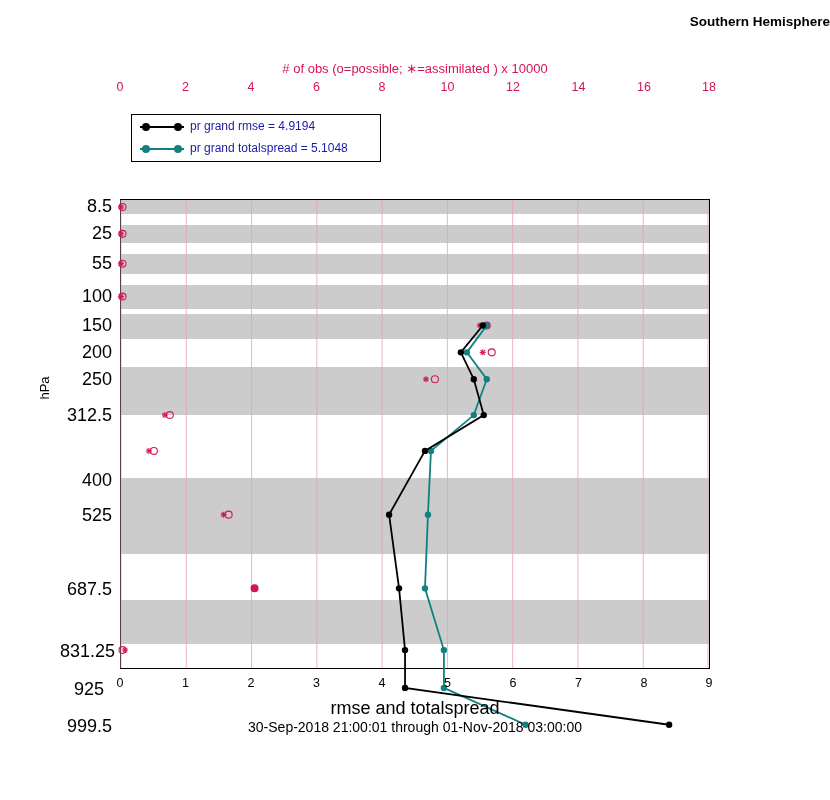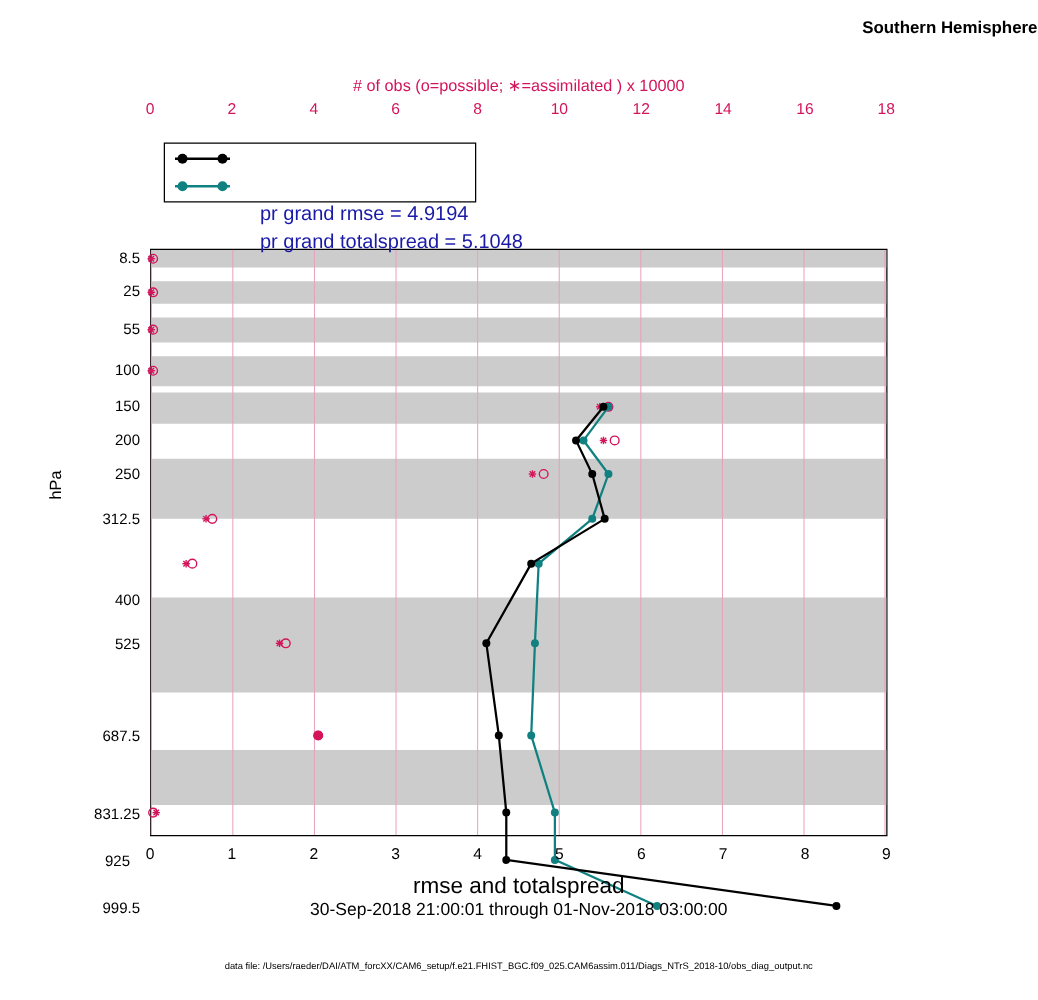--- a/index.html
+++ b/index.html
@@ -73,21 +73,21 @@
   }
   .blabel {
     position: absolute;
     font-size: 12.5px;
     color: #000;
     text-align: center;
     transform: translateX(-50%);
   }
   .ylabel-tick {
     position: absolute;
-    font-size: 12px;
+    font-size: 18px;
     color: #000;
     text-align: right;
     transform: translateY(-50%);
     white-space: nowrap;
   }
   #xaxis-title {
     position: absolute;
     left: 0;
     width: 830px;
     top: 698px;
@@ -134,26 +134,25 @@
     box-sizing: border-box;
   }
   .legend-row {
     position: absolute;
     left: 0;
     height: 24px;
     width: 100%;
   }
   .legend-text {
     position: absolute;
-    left: 76px;
+    left: 58px;
     top: 4px;
-    font-size: 16px;
+    font-size: 12px;
     color: #1a1aa8;
     white-space: nowrap;
-    margin-top: 44px;
   }
   .legend-line {
     position: absolute;
     left: 8px;
     top: 11px;
     width: 44px;
     height: 2px;
   }
   .legend-dot {
     position: absolute;
@@ -377,14 +376,13 @@
   <div class="ylabel-tick" style="left:60px; width:52px; top:415px;">312.5</div>
   <div class="ylabel-tick" style="left:60px; width:52px; top:451px;margin-top:29px;">400</div>
   <div class="ylabel-tick" style="left:60px; width:52px; top:515px;">525</div>
   <div class="ylabel-tick" style="left:60px; width:52px; top:589px;">687.5</div>
   <div class="ylabel-tick" style="left:60px; width:52px; top:651px;">831.25</div>
   <div class="ylabel-tick" style="left:52px; width:52px; top:689px;">925</div>
   <div class="ylabel-tick" style="left:60px; width:52px; top:726px;">999.5</div>
 
   <div id="xaxis-title">rmse and totalspread</div>
   <div id="time-range">30-Sep-2018 21:00:01 through 01-Nov-2018 03:00:00</div>
-  <div id="datafile">data file: /Users/raeder/DAI/ATM_forcXX/CAM6_setup/f.e21.FHIST_BGC.f09_025.CAM6assim.011/Diags_NTrS_2018-10/obs_diag_output.nc</div>
 </div>
 
 </body></html>

